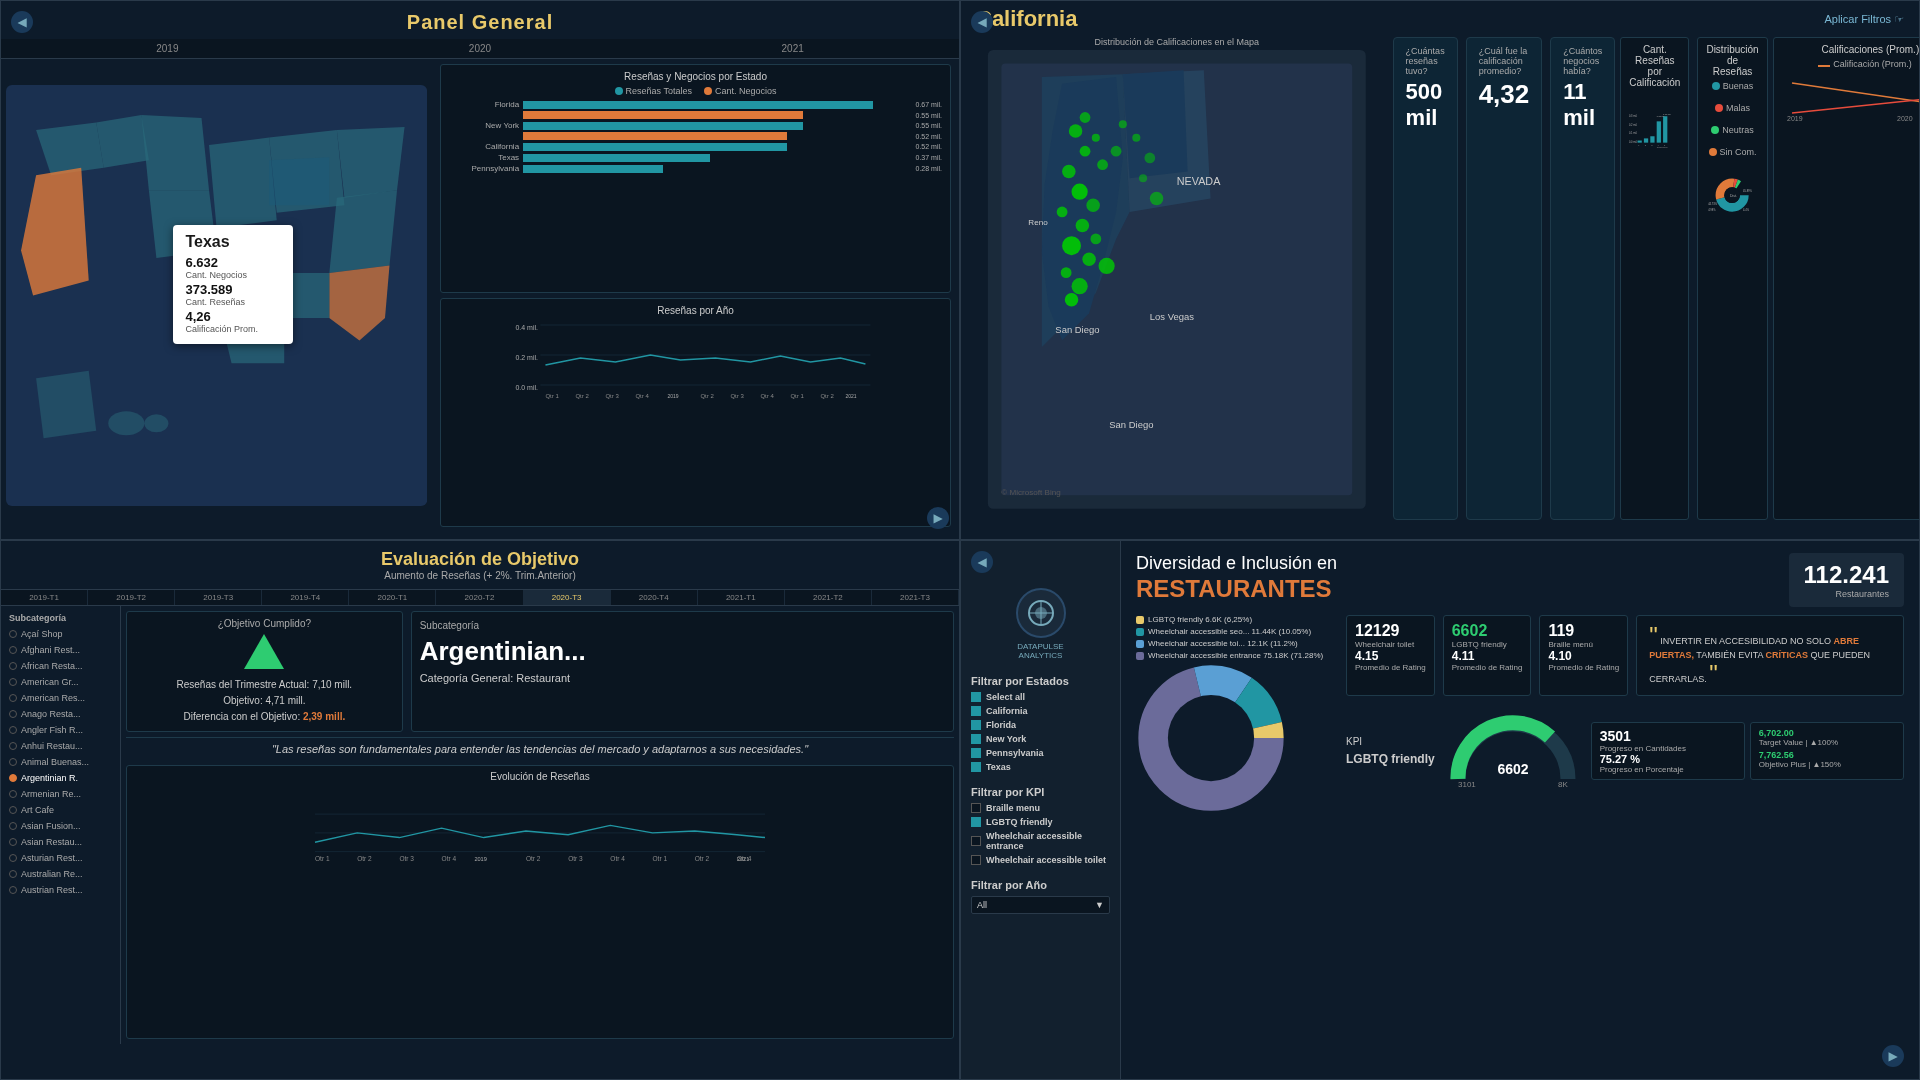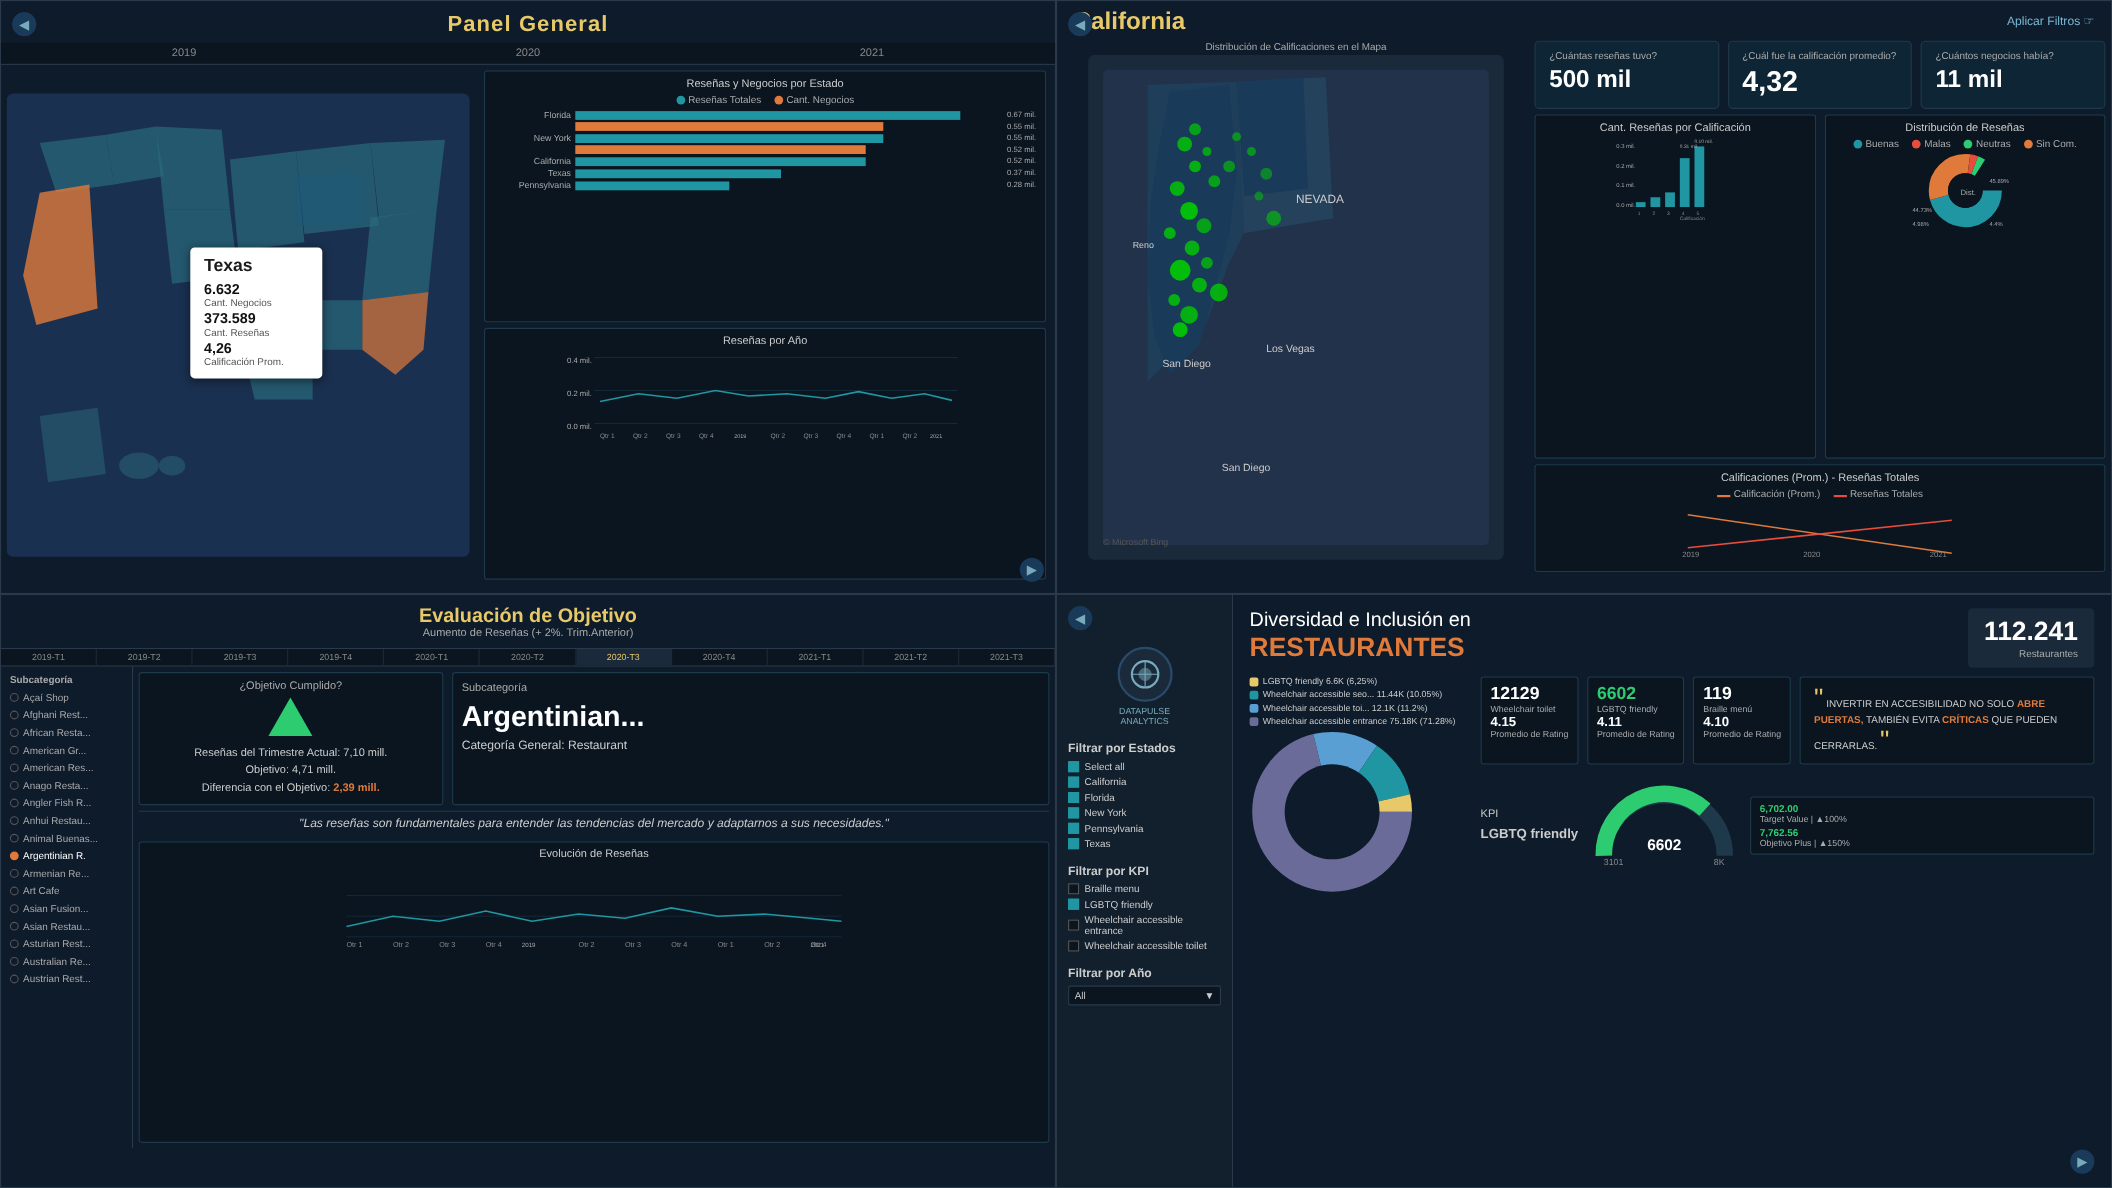--- a/index.html
+++ b/index.html
@@ -238,21 +238,21 @@
     .ca-map-title {
       text-align: center;
       font-size: 9px;
       color: #aaa;
       margin-bottom: 3px;
     }
 
     .ca-stats-section {
       width: 55%;
       display: flex;
-      flex-direction: column;
+      flex-direction: row;
       gap: 5px;
     }
 
     .stats-row {
       display: flex;
       gap: 8px;
     }
 
     .stat-card {
       background: #0d2535;
@@ -496,20 +496,21 @@
       font-size: 11px;
       font-weight: bold;
       margin-bottom: 5px;
     }
 
     .filter-checkbox-item {
       display: flex;
       align-items: center;
       gap: 5px;
       margin-bottom: 4px;
+      font-weight: bold;
     }
 
     .fchk {
       width: 10px;
       height: 10px;
       border: 1px solid #555;
       background: #0a1520;
       flex-shrink: 0;
     }
 
@@ -1309,20 +1310,26 @@
 
               <text x="70" y="65" fill="white" font-size="14" font-weight="bold" text-anchor="middle">6602</text>
               <text x="15" y="78" fill="#888" font-size="8">3101</text>
               <text x="115" y="78" fill="#888" font-size="8">8K</text>
             </svg>
           </div>
 
           <div style="display:flex;flex-direction:column;gap:5px;flex:1;">
             <div style="display:flex;gap:5px;">
               <div class="kpi-stats-card">
+                <div style="font-size:14px;font-weight:bold;color:white;">3501</div>
+                <div style="font-size:8px;color:#aaa;">Progreso en Cantidades</div>
+                <div style="font-size:11px;font-weight:bold;color:white;">75.27 %</div>
+                <div style="font-size:8px;color:#aaa;">Progreso en Porcentaje</div>
+              </div>
+              <div class="kpi-stats-card">
                 <div style="font-size:9px;color:#2ecc71;font-weight:bold;">6,702.00</div>
                 <div style="font-size:8px;color:#aaa;">Target Value | ▲100%</div>
                 <div style="font-size:9px;color:#2ecc71;font-weight:bold;margin-top:3px;">7,762.56</div>
                 <div style="font-size:8px;color:#aaa;">Objetivo Plus | ▲150%</div>
               </div>
             </div>
           </div>
         </div>
 
         <div class="nav-arrow" style="position:relative;align-self:flex-end;margin-top:auto;">▶</div>

